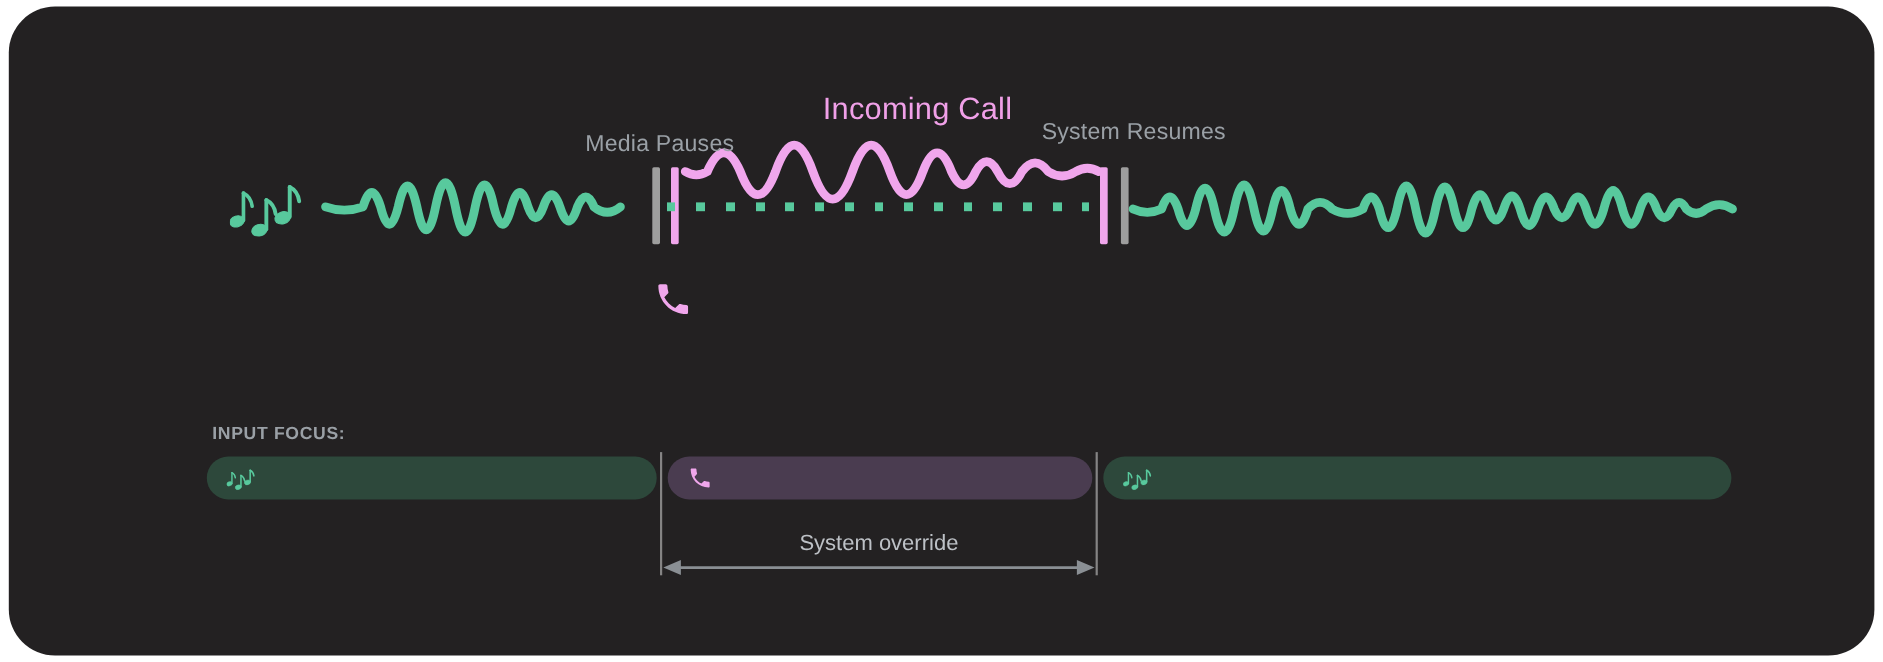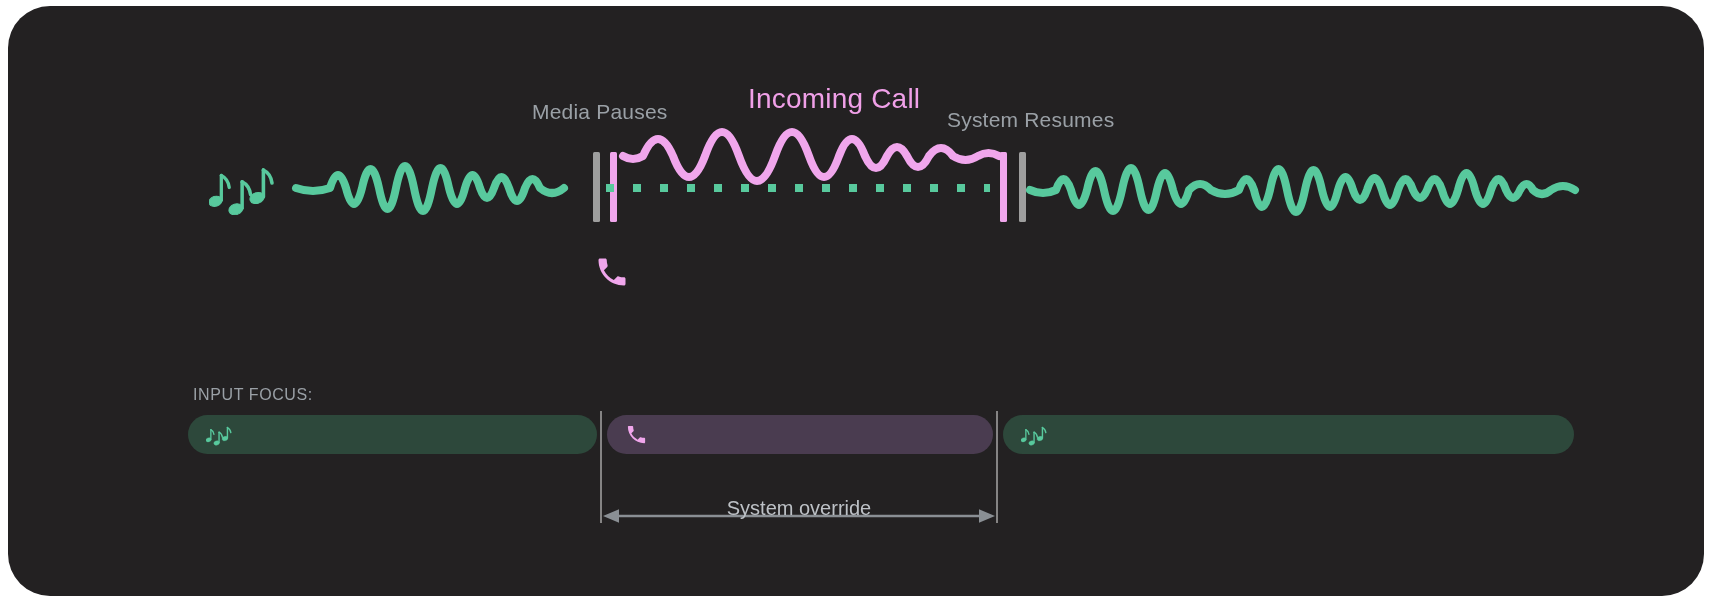--- a/index.html
+++ b/index.html
@@ -15,26 +15,26 @@
   
   .marker{position:absolute;top:152px;width:7px;height:70px;border-radius:1.5px;}
   .marker.gray{background:var(--c-marker-gray,#9e9e9e);}
   .marker.pink{background:var(--c-call-pink,#f0a6ec);}
 
   
   .dotted{position:absolute;left:606px;top:184px;width:384px;height:8px;
     background:repeating-linear-gradient(to right,var(--c-media-green,#58c99d) 0 8px,transparent 8px 27px);}
 
   
-  .focus-label{position:absolute;left:193px;top:386px;font-size:16px;font-weight:400;letter-spacing:.6px;color:var(--c-label-gray,#9aa0a6);}
+  .focus-label{position:absolute;left:193px;top:386px;font-size:16px;font-weight:700;letter-spacing:.6px;color:var(--c-label-gray,#9aa0a6);}
   .pill{position:absolute;top:415px;height:39px;border-radius:20px;display:flex;align-items:center;padding-left:18px;box-sizing:border-box;}
   .pill.media{background:var(--c-focus-media-bg,#2d483b);}
   .pill.call{background:var(--c-focus-call-bg,#4a3c50);}
   .guide{position:absolute;top:411px;width:2px;height:112px;background:#9e9e9e;opacity:.8;}
-  .override-lbl{position:absolute;left:799px;top:483px;transform:translateX(-50%);font-size:20px;color:var(--c-annotation-gray,#bdc1c6);white-space:nowrap;margin-top:14px;}
+  .override-lbl{position:absolute;left:799px;top:483px;transform:translateX(-50%);font-size:20px;color:var(--c-annotation-gray,#bdc1c6);white-space:nowrap;}
 
   .icon{display:block;}
 </style>
 </head>
 <body>
 
 <div class="canvas">
   <div class="panel"></div>
 
   <svg width="0" height="0" style="position:absolute">
@@ -63,21 +63,21 @@
       <polygon points="995,516 979,509.2 979,522.8" stroke="none"></polygon>
     </g>
   </svg>
 
   <svg class="abs icon" style="left:209px;top:163px;color:#58c99d" width="66" height="52" viewBox="0 0 66 52">
     <g fill="currentColor" stroke="currentColor">
         <use href="#notes3"></use>
       </g>
   </svg>
 
-  <div class="lbl" style="left:532px;top:100px">Media Pauses</div>
+  <div class="lbl" style="left:532px;top:119px">Media Pauses</div>
   <div class="lbl-call" style="left:748px;top:83px">Incoming Call</div>
   <div class="lbl" style="left:947px;top:108px">System Resumes</div>
 
   <div class="marker gray" style="left:593px"></div>
   <div class="marker pink" style="left:610px"></div>
   <div class="marker pink" style="left:1000px"></div>
   <div class="marker gray" style="left:1019px"></div>
 
   <div class="dotted"></div>
 

